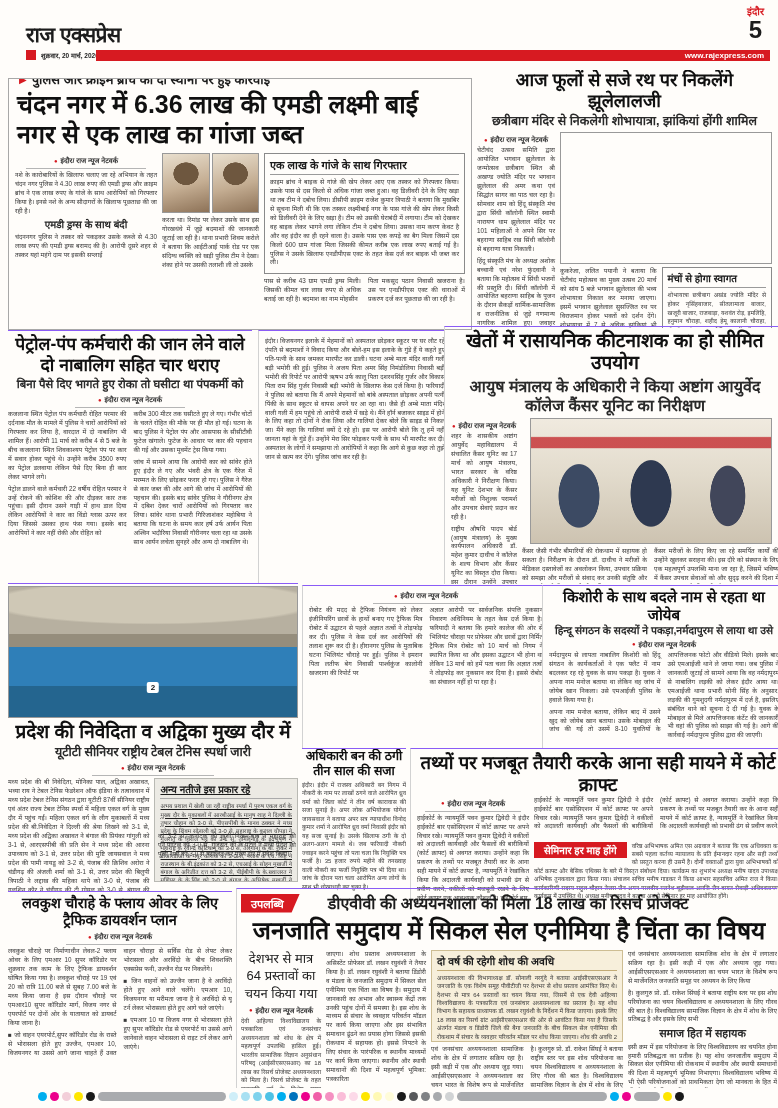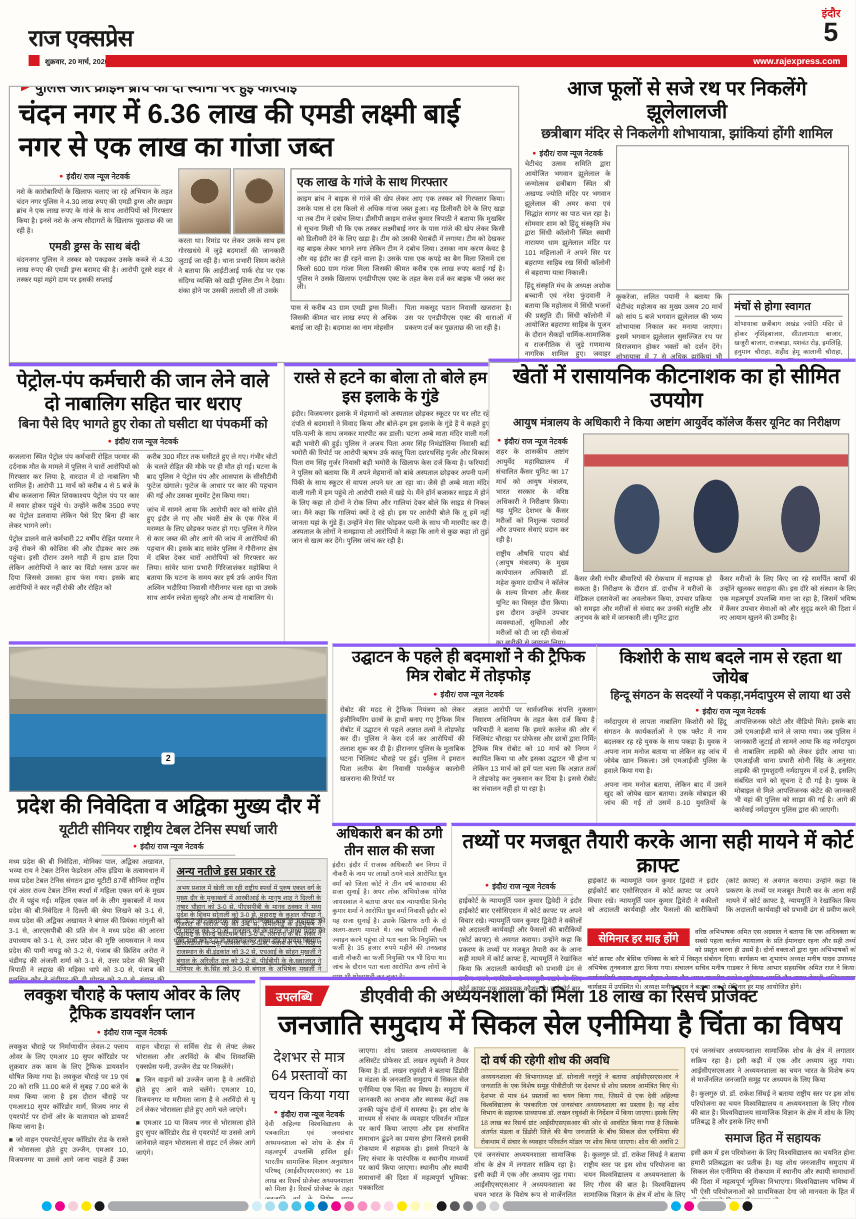--- a/index.html
+++ b/index.html
@@ -10,21 +10,21 @@
   .m-logo{position:absolute;left:26px;top:20px;font-size:21px;font-weight:bold;letter-spacing:-.5px;}
   .m-datebox{position:absolute;left:26px;top:50px;width:10px;height:10px;background:#d71a21;}
   .m-date{position:absolute;left:41px;top:51px;font-size:6.5px;font-weight:bold;color:#222;}
   .m-section{position:absolute;left:0;right:0;top:6px;text-align:center;font-size:36px;font-weight:bold;}
   .m-city{position:absolute;right:14px;top:4px;font-size:10px;font-weight:bold;color:#d71a21;}
   .m-page{position:absolute;right:16px;top:16px;font-size:24px;font-weight:bold;}
   .m-redbar{position:absolute;left:96px;right:8px;top:50px;height:11px;background:#d71a21;}
   .m-site{position:absolute;right:6px;top:1px;font-size:8px;font-weight:bold;color:#fff;}
   
   .art{position:absolute;overflow:hidden;}
-  .tline{border-top:3px solid #8b5cf6;}
+  .tline{border-top:1px solid #8b5cf6;}
   .lline{border-left:1px solid #d2d2d2;}
   .hl{margin:0;font-weight:bold;color:#101010;line-height:1.18;}
   .sub{font-weight:600;color:#2a2a2a;line-height:1.2;}
   .byline{display:flex;align-items:center;justify-content:center;gap:3px;font-size:7px;font-weight:bold;
           color:#333;margin:3px auto 2px;}
   .byline.rule{border-bottom:1px solid #b5b5b5;padding-bottom:3px;width:85%;}
   .bdot{color:#d71a21;font-size:6px;line-height:1;}
   .body{font-size:6.3px;line-height:1.42;text-align:justify;color:#3a3a3a;}
   .body .para{margin:0 0 3px;}
   .cols2{column-count:2;column-gap:7px;}
@@ -171,29 +171,28 @@
     </div>
     <div class="body cols2">
         <p class="para">कजलाना स्थित पेट्रोल पंप कर्मचारी रोहित परमार की दर्दनाक मौत के मामले में पुलिस ने चारों आरोपियों को गिरफ्तार कर लिया है, वारदात में दो नाबालिग भी शामिल हैं। आरोपी 11 मार्च को करीब 4 से 5 बजे के बीच कजलाना स्थित शिवकाश्यप पेट्रोल पंप पर कार में सवार होकर पहुंचे थे। उन्होंने करीब 3500 रुपए का पेट्रोल डलवाया लेकिन पैसे दिए बिना ही कार लेकर भागने लगे।</p>
         <p class="para">पेट्रोल डालने वाले कर्मचारी 22 वर्षीय रोहित परमार ने उन्हें रोकने की कोशिश की और दौड़कर कार तक पहुंचा। इसी दौरान उसने गाड़ी में हाथ डाल दिया लेकिन आरोपियों ने कार का विंडो ग्लास ऊपर कर दिया जिससे उसका हाथ फंस गया। इसके बाद आरोपियों ने कार नहीं रोकी और रोहित को</p>
         <p class="para">करीब 300 मीटर तक घसीटते हुए ले गए। गंभीर चोटों के चलते रोहित की मौके पर ही मौत हो गई। घटना के बाद पुलिस ने पेट्रोल पंप और आसपास के सीसीटीवी फुटेज खंगाले। फुटेज के आधार पर कार की पहचान की गई और उसका मूवमेंट ट्रेस किया गया।</p>
         <p class="para">जांच में सामने आया कि आरोपी कार को सांवेर होते हुए इंदौर ले गए और भंवरी क्षेत्र के एक गैरेज में मरम्मत के लिए छोड़कर फरार हो गए। पुलिस ने गैरेज से कार जब्त की और आगे की जांच में आरोपियों की पहचान की। इसके बाद सांवेर पुलिस ने गौरीनगर क्षेत्र में दबिश देकर चारों आरोपियों को गिरफ्तार कर लिया। सांवेर थाना प्रभारी गिरिजाशंकर महोबिया ने बताया कि घटना के समय कार हर्ष उर्फ आर्यन पिता अश्विन भदौरिया निवासी गौरीनगर चला रहा था उसके साथ आर्यन लचेता सुनहरे और अन्य दो नाबालिग थे।</p>
       </div>
   </section>
 
   <section class="art tline lline" style="left:258px;top:330px;width:180px;height:250px;padding:3px 0 0 6px;">
-    <h2 class="hl" style="font-size:14.5px;text-align:center;">रास्ते से हटने का बोला तो बोले हम इस इलाके के गुंडे</h2>
     <div class="body" style="margin-top:3px;">
         <p class="para">इंदौर। विजयनगर इलाके में मेहमानों को अस्पताल छोड़कर स्कूटर पर घर लौट रहे दंपति से बदमाशों ने विवाद किया और बोले-हम इस इलाके के गुंडे हैं ये कहते हुए पति-पत्नी के साथ जमकर मारपीट कर डाली। घटना अम्बे माता मंदिर वाली गली बड़ी भमोरी की हुई। पुलिस ने अजय पिता अमर सिंह निमंडोलिया निवासी बड़ी भमोरी की रिपोर्ट पर आरोपी ऋषभ उर्फ कालू पिता दशरथसिंह गुर्जर और विकास पिता राम सिंह गुर्जर निवासी बड़ी भमोरी के खिलाफ केस दर्ज किया है। फरियादी ने पुलिस को बताया कि मैं अपने मेहमानों को बांबे अस्पताल छोड़कर अपनी पत्नी पिंकी के साथ स्कूटर से वापस अपने घर आ रहा था। जैसे ही अम्बे माता मंदिर वाली गली में हम पहुंचे तो आरोपी रास्ते में खड़े थे। मैंने हॉर्न बजाकर साइड में होने के लिए कहा तो दोनों ने रोक लिया और गालियां देकर बोले कि साइड से निकल जा। मैंने कहा कि गालियां क्यों दे रहे हो। इस पर आरोपी बोले कि तू हमें नहीं जानता यहां के गुंडे हैं। उन्होंने मेरा सिर फोड़कर पत्नी के साथ भी मारपीट कर दी। अस्पताल के लोगों ने समझाया तो आरोपियों ने कहा कि आगे से कुछ कहा तो तुझे जान से खत्म कर देंगे। पुलिस जांच कर रही है।</p>
       </div>
   </section>
 
   <section class="art tline lline" style="left:444px;top:326px;width:328px;height:254px;padding:3px 16px 0 6px;">
     <h2 class="hl" style="font-size:19px;text-align:center;">खेतों में रासायनिक कीटनाशक का हो सीमित उपयोग</h2>
-    <div class="sub" style="font-size:10px;text-align:center;margin:2px 0 3px;">आयुष मंत्रालय के अधिकारी ने किया अष्टांग आयुर्वेद कॉलेज कैंसर यूनिट का निरीक्षण</div>
+    <div class="sub" style="font-size:16px;text-align:center;margin:2px 0 3px;">आयुष मंत्रालय के अधिकारी ने किया अष्टांग आयुर्वेद कॉलेज कैंसर यूनिट का निरीक्षण</div>
     <div class="row">
       <div style="width:66px;">
         <div class="byline">
           <span class="bdot">●</span>
           <span>इंदौर/ राज न्यूज नेटवर्क</span>
         </div>
         <div class="body">
             <p class="para">शहर के शासकीय अष्टांग आयुर्वेद महाविद्यालय में संचालित कैंसर यूनिट का 17 मार्च को आयुष मंत्रालय, भारत सरकार के वरिष्ठ अधिकारी ने निरीक्षण किया। यह यूनिट देशभर के कैंसर मरीजों को निशुल्क परामर्श और उपचार सेवाएं प्रदान कर रही है।</p>
             <p class="para">राष्ट्रीय औषधि पादप बोर्ड (आयुष मंत्रालय) के मुख्य कार्यपालन अधिकारी डॉ. महेश कुमार दाधीच ने कॉलेज के शल्य विभाग और कैंसर यूनिट का विस्तृत दौरा किया। इस दौरान उन्होंने उपचार व्यवस्थाओं, सुविधाओं और मरीजों को दी जा रही सेवाओं का बारीकी से जायजा लिया।</p>
           </div>
@@ -206,21 +205,21 @@
           </div>
       </div>
     </div>
   </section>
 
   <section class="art tline" style="left:8px;top:583px;width:290px;height:306px;padding-top:2px;">
     <div class="photo ph-tt" style="width:288px;height:130px;">
       <span class="tt-chip">2</span>
     </div>
     <h2 class="hl" style="font-size:19px;text-align:center;margin-top:3px;">प्रदेश की निवेदिता व अद्विका मुख्य दौर में</h2>
-    <div class="sub" style="font-size:12.5px;text-align:center;margin:2px 0;">यूटीटी सीनियर राष्ट्रीय टेबल टेनिस स्पर्धा जारी</div>
+    <div class="sub" style="font-size:12.5px;text-align:center;margin:2px 0;font-family:Liberation Serif, serif;">यूटीटी सीनियर राष्ट्रीय टेबल टेनिस स्पर्धा जारी</div>
     <div class="byline rule" style="width:42%;">
       <span class="bdot">●</span>
       <span>इंदौर/ राज न्यूज नेटवर्क</span>
     </div>
     <div class="row">
       <div class="body" style="width:142px;">
           <p class="para">मध्य प्रदेश की बी निवेदिता, मोनिका पाल, अद्विका अखावत, भव्या राय ने टेबल टेनिस फेडरेशन ऑफ इंडिया के तत्वावधान में मध्य प्रदेश टेबल टेनिस संगठन द्वारा यूटीटी 87वीं सीनियर राष्ट्रीय एवं अंतर राज्य टेबल टेनिस स्पर्धा में महिला एकल वर्ग के मुख्य दौर में पहुंच गईं। महिला एकल वर्ग के लीग मुकाबलों में मध्य प्रदेश की बी.निवेदिता ने दिल्ली की श्रेया लिखने को 3-1 से, मध्य प्रदेश की अद्विका अखावत ने बंगाल की प्रियंका गांगुली को 3-1 से, आरएसपीबी की प्रति सेन ने मध्य प्रदेश की आरना उपाध्याय को 3-1 से, उत्तर प्रदेश की मुष्टि जायसवाल ने मध्य प्रदेश की पामी नायडू को 3-2 से, पंजाब की क्रिशिव अरोरा ने चंडीगढ़ की अंजली शर्मा को 3-1 से, उत्तर प्रदेश की बिलुपी त्रिपाठी ने लद्दाख की महिका थापे को 3-0 से, पंजाब की गुलशिन कौर ने चंडीगढ़ की टी गोयल को 3-0 से, बंगाल की एन.सरकार ने एनसीओटी की ए.महले को 3-2 से, गुजरात की एन.जायसवाल ने आरबीआई की काकोली</p>
         </div>
       <div class="graybox" style="width:132px;height:96px;overflow:hidden;text-decoration:underline;">
         <div class="bx-title" style="font-size:10px;border-color:#aaa;">अन्य नतीजे इस प्रकार रहे</div>
@@ -228,21 +227,20 @@
             <p class="para">अभय प्रशाल में खेली जा रही राष्ट्रीय स्पर्धा में पुरुष एकल वर्ग के मुख्य दौर के मुकाबलों में आरबीआई के मानुष शाह ने दिल्ली के तुषार चौहान को 3-0 से, पीएसपीबी के मानव ठक्कर ने मध्य प्रदेश के शिवम सोनाली को 3-0 से, महाराष्ट्र के कुशल चौपड़ा ने गुजरात के विराज भट्ट को 3-1 से, तमिलनाडु के इंद्रभूषण ने महाराष्ट्र के रवीन्द्र कोटियान को 3-0 से, तेलंगाना के बी. शंकर ने डीआरडीओ के मयूर कौशके को 3-0 से, पंजाब के एच. सिंह ने राजस्थान के बी.इंद्रकांत को 3-2 से, एचआई के सोहन मुखर्जी ने बंगाल के अरिजीत दत्त को 3-2 से, पीईबीपी के के.ख्वाजरत ने मणिपुर के के.सिंह को 3-0 से बंगाल के अभिषेक मुखर्जी ने उत्तराखंड के सुयश गौतम को 3-2 से पराजित कर अगले दौर में प्रवेश किया।</p>
           </div>
       </div>
     </div>
     <div class="body" style="position:absolute;left:150px;top:248px;width:138px;">
         <p class="para">को 3-2 से, कर्नाटक की खुशी निखम-बाब ने महाराष्ट्र की एन.पाटिल को 3-0 से, गुजरात की के.पटेल ने मध्य प्रदेश की पूजा शर्मा को 3-0 से पराजित कर मुख्य दौर में प्रवेश किया।</p>
       </div>
   </section>
 
   <section class="art tline lline" style="left:302px;top:585px;width:234px;height:160px;padding:2px 0 0 6px;">
-    <h2 class="hl" style="font-size:14.5px;text-align:center;">उद्घाटन के पहले ही बदमाशों ने की ट्रैफिक मित्र रोबोट में तोड़फोड़</h2>
     <div class="byline rule" style="width:45%;">
       <span class="bdot">●</span>
       <span>इंदौर/ राज न्यूज नेटवर्क</span>
     </div>
     <div class="body cols2">
         <p class="para">रोबोट की मदद से ट्रैफिक नियंत्रण को लेकर इंजीनियरिंग छात्रों के हाथों बनाए गए ट्रैफिक मित्र रोबोट में उद्घाटन से पहले अज्ञात तत्वों ने तोड़फोड़ कर दी। पुलिस ने केस दर्ज कर आरोपियों की तलाश शुरू कर दी है। हीरानगर पुलिस के मुताबिक घटना भिलियंट चौराहे पर हुई। पुलिस ने इमरान पिता लतीफ बेग निवासी पार्श्वकुंज कालोनी खजराना की रिपोर्ट पर</p>
         <p class="para">अज्ञात आरोपी पर सार्वजनिक संपत्ति नुकसान निवारण अधिनियम के तहत केस दर्ज किया है। फरियादी ने बताया कि हमारे कालेज की ओर से भिलियंट चौराहा पर प्रोफेसर और छात्रों द्वारा निर्मित ट्रैफिक मित्र रोबोट को 10 मार्च को निगम ने स्थापित किया था और इसका उद्घाटन भी होना था लेकिन 13 मार्च को हमें पता चला कि अज्ञात तत्वों ने तोड़फोड़ कर नुकसान कर दिया है। इससे रोबोट का संचालन नहीं हो पा रहा है।</p>
       </div>
   </section>
 

